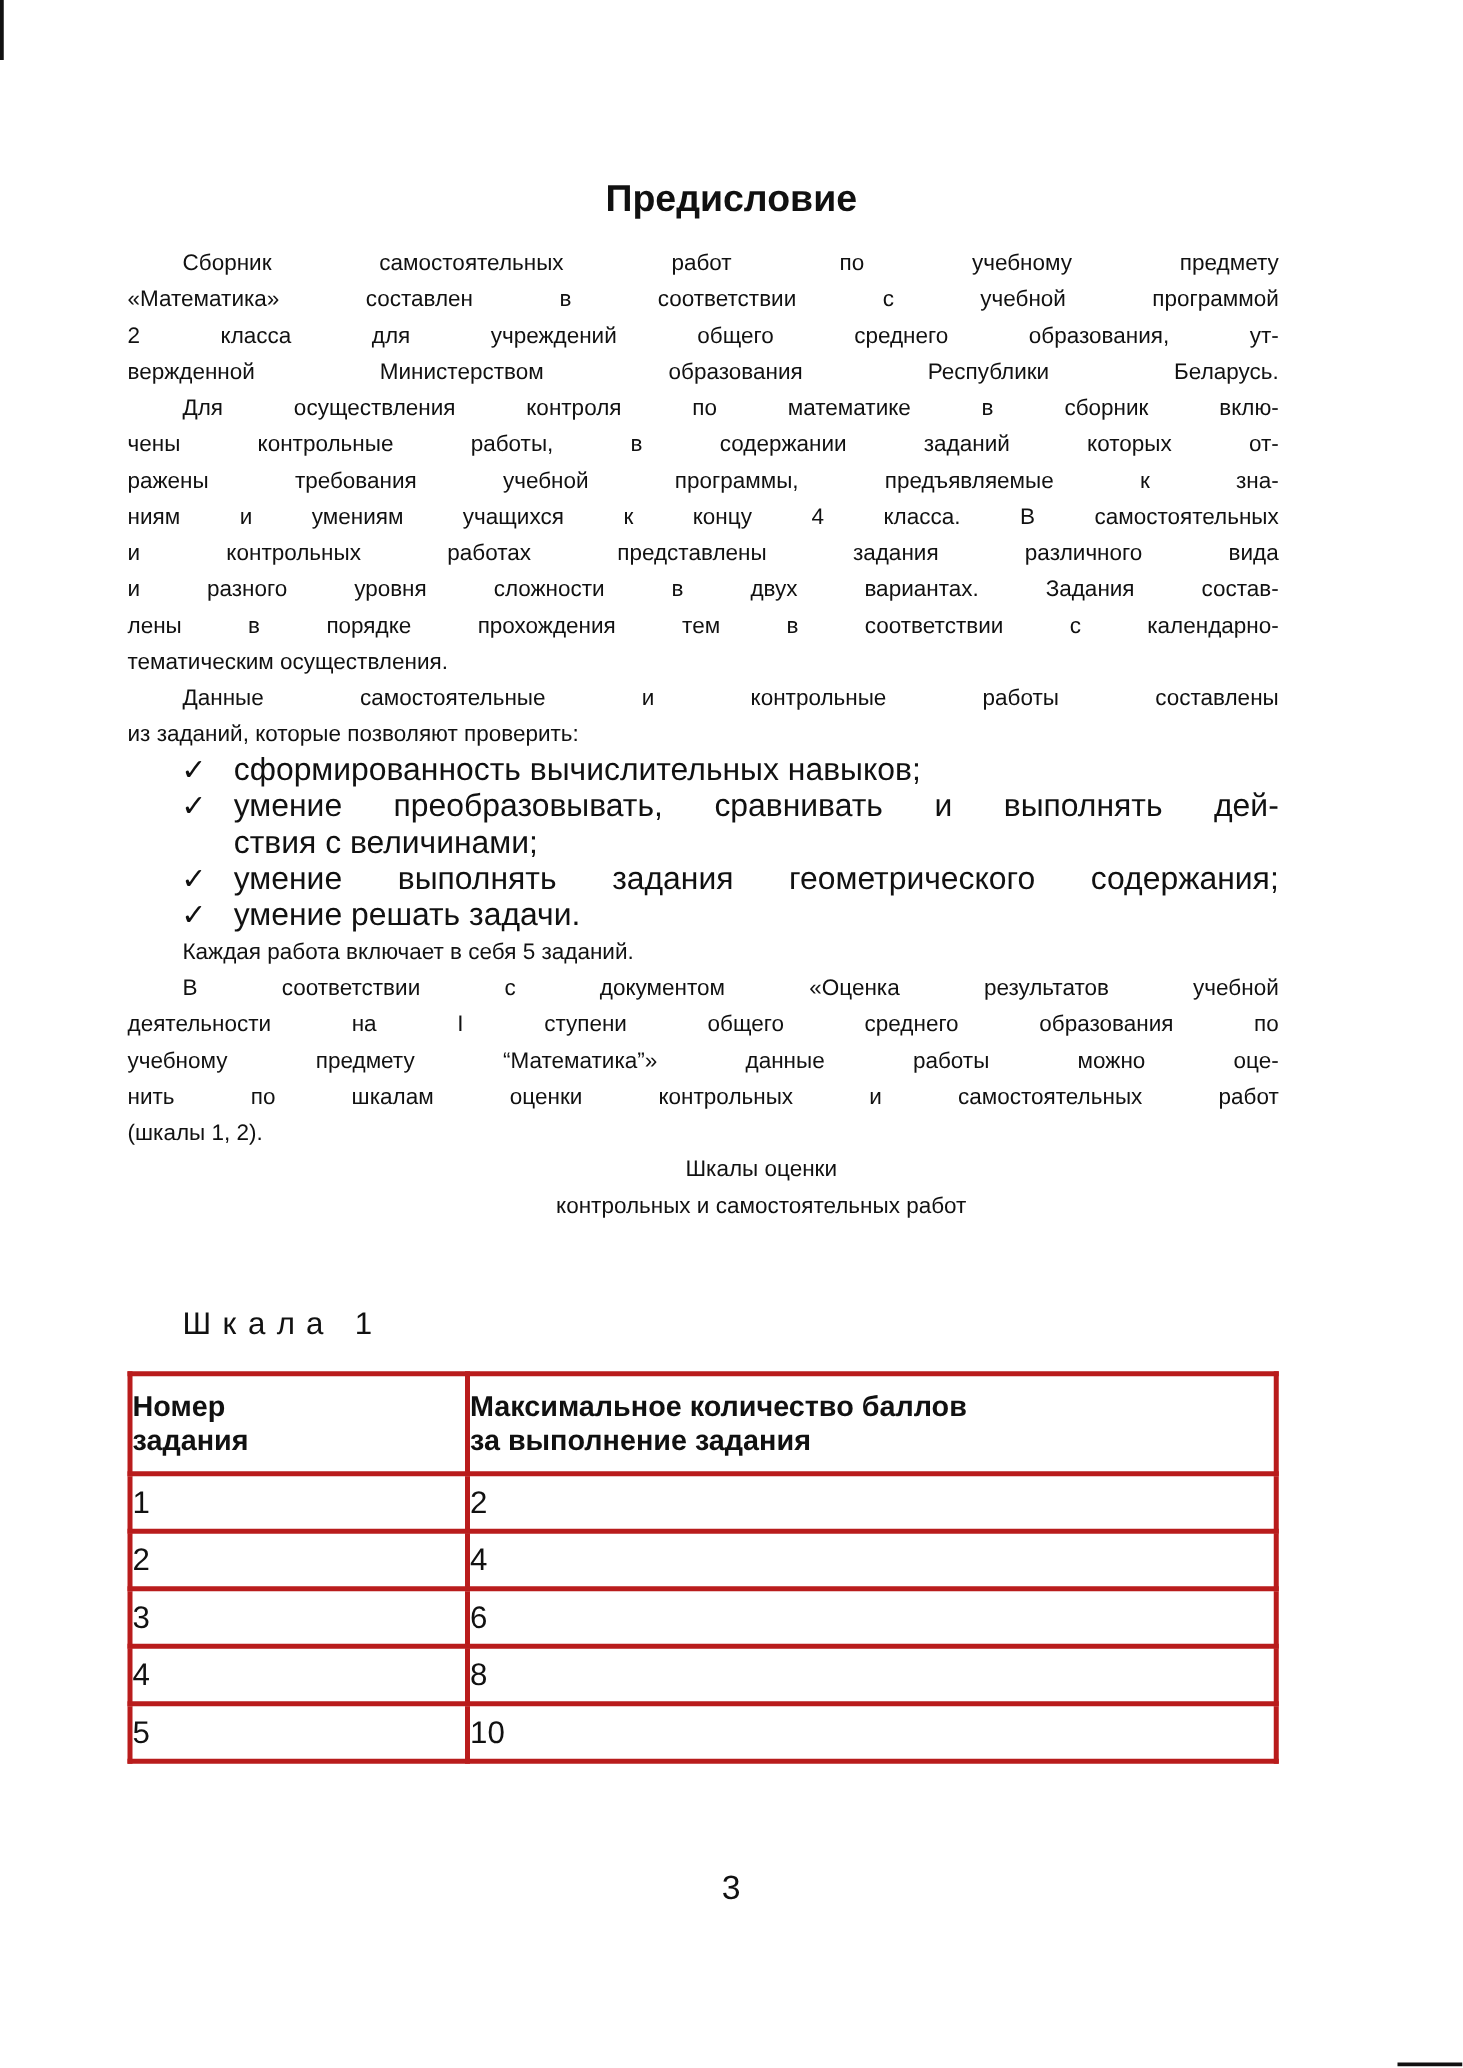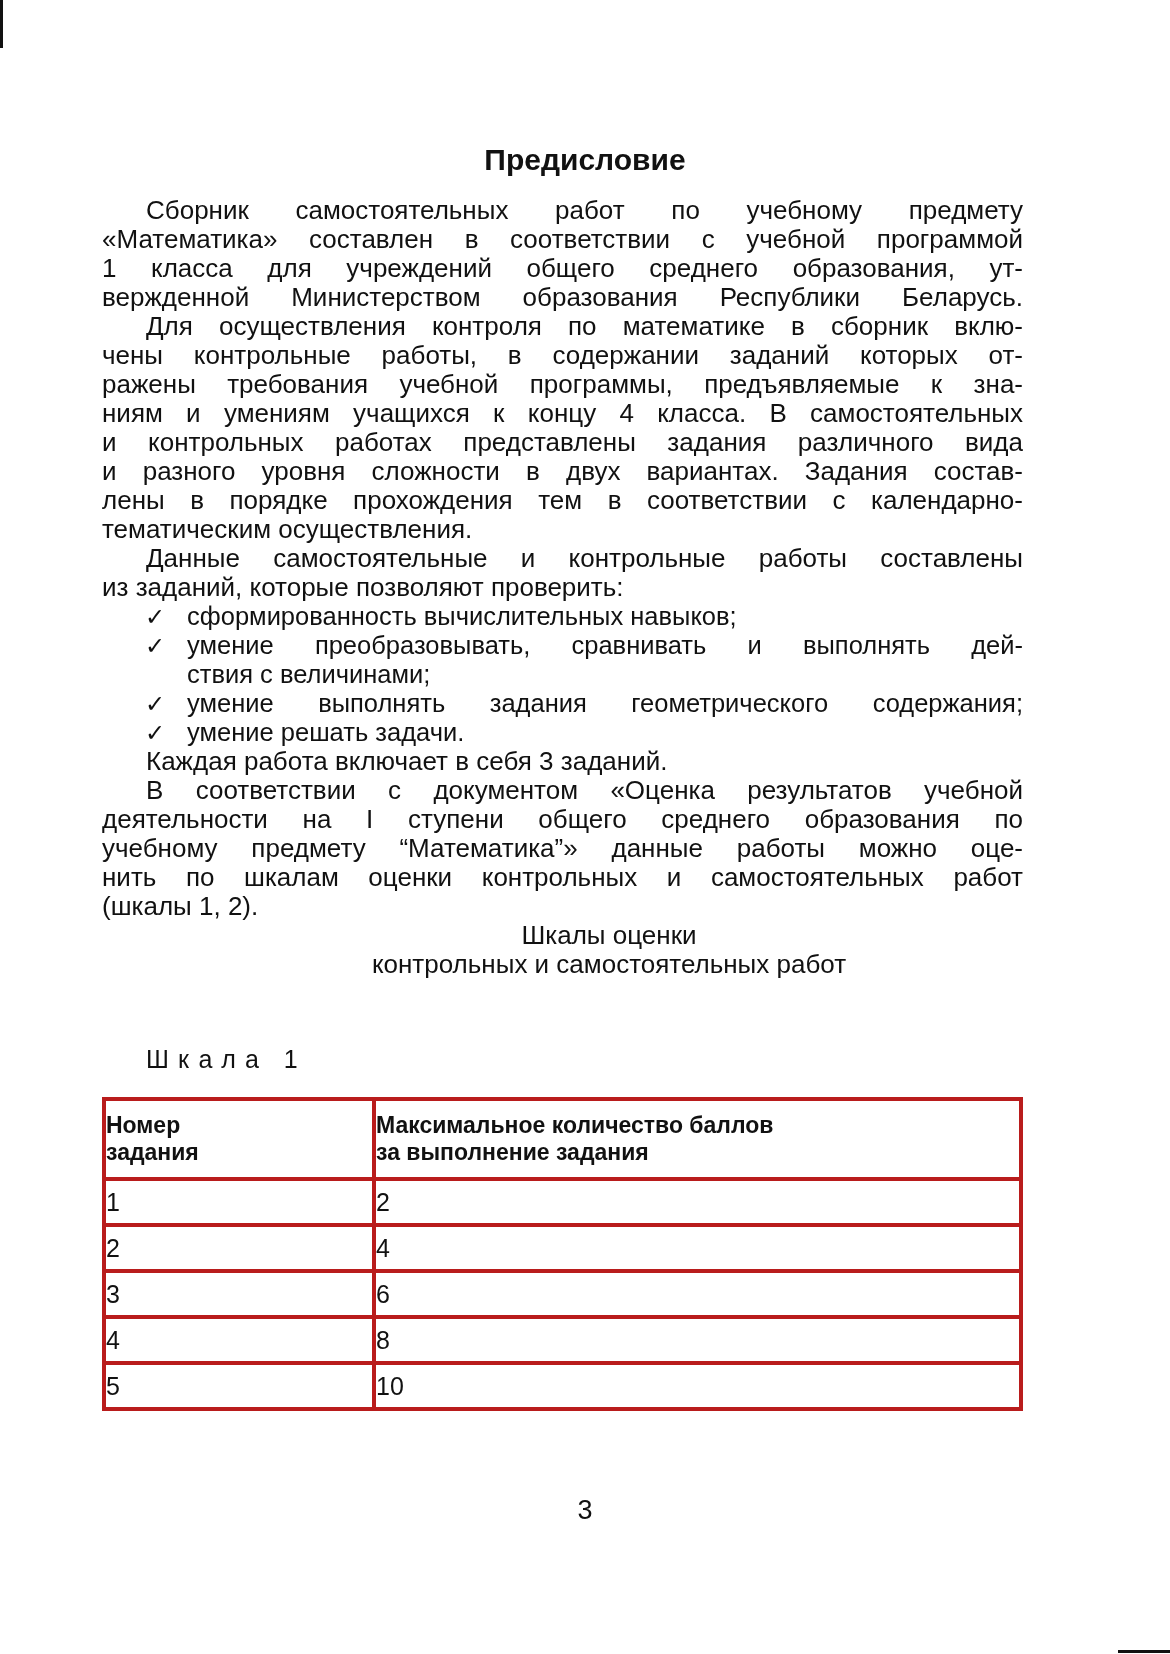--- a/index.html
+++ b/index.html
@@ -2,21 +2,21 @@
 <html><head>
 <meta charset="utf-8">
 <style>
   html, body { margin: 0; padding: 0; background: #ffffff; }
   body { width: 1170px; height: 1654px; position: relative; overflow: hidden;
          font-family: "Liberation Sans", "DejaVu Sans", sans-serif; color: #111; }
   .edge-mark-left { position: absolute; left: 0; top: 0; width: 3px; height: 48px; background: #111; }
   .edge-mark-bottom { position: absolute; left: 1118px; top: 1650px; width: 52px; height: 3px; background: #111; }
   .title { position: absolute; left: 0; width: 1170px; top: 143px; text-align: center;
            font-weight: bold; font-size: 30px; }
-  .line { position: absolute; left: 102px; width: 921px; font-size: 26px; line-height: 29px;
+  .line { position: absolute; left: 102px; width: 921px; font-size: 18px; line-height: 29px;
           white-space: nowrap; text-align: justify; text-align-last: justify; }
   .line.last { text-align-last: left; }
   .line.ind { left: 146px; width: 877px; }
   .line.center { text-align: center; text-align-last: center; margin-left: 24px; }
   .check { position: absolute; left: 145px; font-size: 24px; line-height: 29px; }
   .bullet-text { position: absolute; left: 187px; width: 836px; font-size: 25.5px; line-height: 29px;
                  white-space: nowrap; text-align: justify; text-align-last: justify; }
   .bullet-text.last { text-align-last: left; }
   .scale-label { position: absolute; left: 146px; top: 1045px; font-size: 25px; letter-spacing: 9px; }
   table.grade { position: absolute; left: 102px; top: 1097px; width: 921px; border-collapse: collapse;
@@ -31,21 +31,21 @@
 </head>
 <body>
 
 <div class="edge-mark-left"></div>
 <div class="edge-mark-bottom"></div>
 
 <div class="title">Предисловие</div>
 
 <div class="line ind" style="top:196px">Сборник самостоятельных работ по учебному предмету</div>
 <div class="line" style="top:225px">«Математика» составлен в соответствии с учебной программой</div>
-<div class="line" style="top:254px">1 класса для учреждений общего среднего образования, ут-</div>
+<div class="line" style="top:254px">2 класса для учреждений общего среднего образования, ут-</div>
 <div class="line" style="top:283px">вержденной Министерством образования Республики Беларусь.</div>
 
 <div class="line ind" style="top:312px">Для осуществления контроля по математике в сборник вклю-</div>
 <div class="line" style="top:341px">чены контрольные работы, в содержании заданий которых от-</div>
 <div class="line" style="top:370px">ражены требования учебной программы, предъявляемые к зна-</div>
 <div class="line" style="top:399px">ниям и умениям учащихся к концу 4 класса. В самостоятельных</div>
 <div class="line" style="top:428px">и контрольных работах представлены задания различного вида</div>
 <div class="line" style="top:457px">и разного уровня сложности в двух вариантах. Задания состав-</div>
 <div class="line" style="top:486px">лены в порядке прохождения тем в соответствии с календарно-</div>
 <div class="line last" style="top:515px">тематическим осуществления.</div>
@@ -58,21 +58,21 @@
   <div class="bullet-text last" style="top:602px">сформированность вычислительных навыков;</div>
   <span class="check" style="top:631px">✓</span>
   <div class="bullet-text" style="top:631px">умение преобразовывать, сравнивать и выполнять дей-</div>
   <div class="bullet-text last" style="top:660px">ствия с величинами;</div>
   <span class="check" style="top:689px">✓</span>
   <div class="bullet-text" style="top:689px">умение выполнять задания геометрического содержания;</div>
   <span class="check" style="top:718px">✓</span>
   <div class="bullet-text last" style="top:718px">умение решать задачи.</div>
 </div>
 
-<div class="line ind last" style="top:747px">Каждая работа включает в себя 3 заданий.</div>
+<div class="line ind last" style="top:747px">Каждая работа включает в себя 5 заданий.</div>
 <div class="line ind" style="top:776px">В соответствии с документом «Оценка результатов учебной</div>
 <div class="line" style="top:805px">деятельности на I ступени общего среднего образования по</div>
 <div class="line" style="top:834px">учебному предмету “Математика”» данные работы можно оце-</div>
 <div class="line" style="top:863px">нить по шкалам оценки контрольных и самостоятельных работ</div>
 <div class="line last" style="top:892px">(шкалы 1, 2).</div>
 
 <div class="line center" style="top:921px;left:0;width:1170px">Шкалы оценки</div>
 <div class="line center" style="top:950px;left:0;width:1170px">контрольных и самостоятельных работ</div>
 
 <div class="scale-label">Шкала 1</div>

